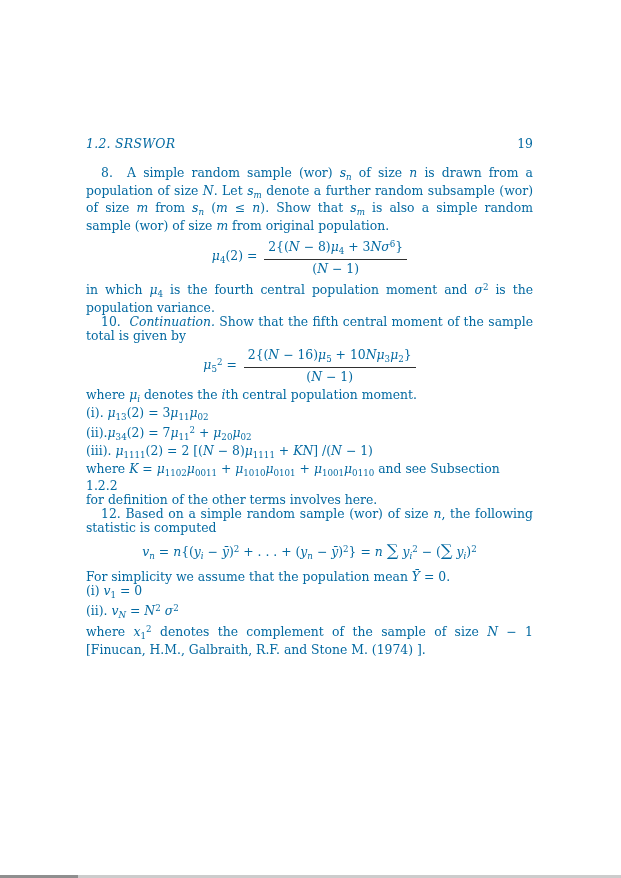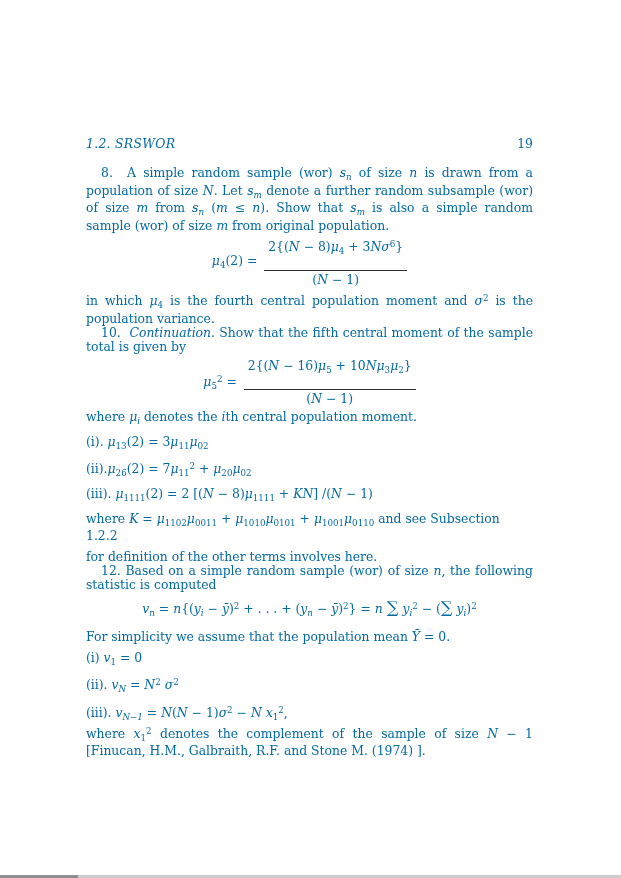--- a/index.html
+++ b/index.html
@@ -12,27 +12,27 @@
     position:absolute;left:86px;top:137px;width:447px;
     font-size:12.4px;line-height:14px;color:#2f2f2f;text-align:justify;
   }
   .running-header{
     display:flex;justify-content:space-between;align-items:baseline;
     margin-bottom:15px;text-align:left;
   }
   .running-header .sec{font-style:italic;letter-spacing:0.3px;}
   p{margin:0;padding:0;}
   .para-indent{text-indent:15px;}
-  .flush{text-align:left;margin-top:7px;}
+  .flush{text-align:left;}
   .eq{
     text-align:center;text-indent:0;margin:4px 0;
   }
   .eq-line{line-height:20px;}
   .frac{display:inline-block;vertical-align:middle;text-align:center;line-height:15px;}
-  .frac .num{display:block;border-bottom:1px solid #2f2f2f;padding:0 4px 12px 4px;}
+  .frac .num{display:block;border-bottom:1px solid #2f2f2f;padding:0 4px 1px 4px;}
   .frac .den{display:block;padding-top:1px;}
   .lhs{margin-right:3px;}
   .seg-i{font-style:italic;}
   .seg-sub{font-size:8.7px;vertical-align:-2.5px;}
   .seg-sup{font-size:8.7px;vertical-align:4.2px;}
   .seg-big{font-size:16.5px;}
   .hscrollbar{
     position:absolute;left:0;bottom:0;width:621px;height:3px;background:#cccccc;
   }
   .hscrollbar-thumb{
@@ -62,33 +62,32 @@
     <p class="para-indent"><span>10.&nbsp; </span><span class="seg-i">Continuation.</span><span> Show that the fifth central moment of the sample total is given by</span></p>
 
     <div class="eq">
       <span class="lhs"><span class="seg-i">μ</span><span class="seg-sub">5</span><span class="seg-sup">2</span><span> = </span></span><span class="frac"><span class="num"><span>2{(</span><span class="seg-i">N</span><span> − 16)</span><span class="seg-i">μ</span><span class="seg-sub">5</span><span> + 10</span><span class="seg-i">N</span><span class="seg-i">μ</span><span class="seg-sub">3</span><span class="seg-i">μ</span><span class="seg-sub">2</span><span>}</span></span><span class="den"><span>(</span><span class="seg-i">N</span><span> − 1)</span></span></span>
     </div>
 
     <p><span>where </span><span class="seg-i">μ</span><span class="seg-i seg-sub">i</span><span> denotes the </span><span class="seg-i">i</span><span>th central population moment.</span></p>
 
 
     <p class="flush"><span>(i). </span><span class="seg-i">μ</span><span class="seg-sub">13</span><span>(2) = 3</span><span class="seg-i">μ</span><span class="seg-sub">11</span><span class="seg-i">μ</span><span class="seg-sub">02</span></p>
-    <p class="flush"><span>(ii).</span><span class="seg-i">μ</span><span class="seg-sub">26</span><span>(2) = 7</span><span class="seg-i">μ</span><span class="seg-sub">11</span><span class="seg-sup">2</span><span> + </span><span class="seg-i">μ</span><span class="seg-sub">20</span><span class="seg-i">μ</span><span class="seg-sub">02</span></p>
+    <p class="flush"><span>(ii).</span><span class="seg-i">μ</span><span class="seg-sub">34</span><span>(2) = 7</span><span class="seg-i">μ</span><span class="seg-sub">11</span><span class="seg-sup">2</span><span> + </span><span class="seg-i">μ</span><span class="seg-sub">20</span><span class="seg-i">μ</span><span class="seg-sub">02</span></p>
     <p class="flush"><span>(iii). </span><span class="seg-i">μ</span><span class="seg-sub">1111</span><span>(2) = 2 [(</span><span class="seg-i">N</span><span> − 8)</span><span class="seg-i">μ</span><span class="seg-sub">1111</span><span> + </span><span class="seg-i">KN</span><span>] /(</span><span class="seg-i">N</span><span> − 1)</span></p>
     <p class="flush"><span>where </span><span class="seg-i">K</span><span> = </span><span class="seg-i">μ</span><span class="seg-sub">1102</span><span class="seg-i">μ</span><span class="seg-sub">0011</span><span> + </span><span class="seg-i">μ</span><span class="seg-sub">1010</span><span class="seg-i">μ</span><span class="seg-sub">0101</span><span> + </span><span class="seg-i">μ</span><span class="seg-sub">1001</span><span class="seg-i">μ</span><span class="seg-sub">0110</span><span> and see Subsection 1.2.2</span></p>
     <p class="flush"><span>for definition of the other terms involves here.</span></p>
 
     <p class="para-indent"><span>12. Based on a simple random sample (wor) of size </span><span class="seg-i">n</span><span>, the following statistic is computed</span></p>
 
     <div class="eq eq-line"><span class="seg-i">v</span><span class="seg-i seg-sub">n</span><span> = </span><span class="seg-i">n</span><span>{(</span><span class="seg-i">y</span><span class="seg-i seg-sub">i</span><span> − </span><span class="seg-i">ȳ</span><span>)</span><span class="seg-sup">2</span><span> + . . . + (</span><span class="seg-i">y</span><span class="seg-i seg-sub">n</span><span> − </span><span class="seg-i">ȳ</span><span>)</span><span class="seg-sup">2</span><span>} = </span><span class="seg-i">n</span><span> </span><span class="seg-big">∑</span><span> </span><span class="seg-i">y</span><span class="seg-i seg-sub">i</span><span class="seg-sup">2</span><span> − (</span><span class="seg-big">∑</span><span> </span><span class="seg-i">y</span><span class="seg-i seg-sub">i</span><span>)</span><span class="seg-sup">2</span></div>
 
     <p class="flush"><span>For simplicity we assume that the population mean </span><span class="seg-i">Ȳ</span><span> = 0.</span></p>
     <p class="flush"><span>(i) </span><span class="seg-i">v</span><span class="seg-sub">1</span><span> = 0</span></p>
     <p class="flush"><span>(ii). </span><span class="seg-i">v</span><span class="seg-i seg-sub">N</span><span> = </span><span class="seg-i">N</span><span class="seg-sup">2</span><span> </span><span class="seg-i">σ</span><span class="seg-sup">2</span></p>
-    <p class="flush"><span>(iii). </span><span class="seg-i">v</span><span class="seg-i seg-sub">N−1</span><span> = </span><span class="seg-i">N</span><span>(</span><span class="seg-i">N</span><span> − 1)</span><span class="seg-i">σ</span><span class="seg-sup">2</span><span> − </span><span class="seg-i">N x</span><span class="seg-sub">1</span><span class="seg-sup">2</span><span>,</span></p>
     <p><span>where </span><span class="seg-i">x</span><span class="seg-sub">1</span><span class="seg-sup">2</span><span> denotes the complement of the sample of size </span><span class="seg-i">N</span><span> − 1 [Finucan, H.M., Galbraith, R.F. and Stone M. (1974) ].</span></p>
 
   </div>
 
   <div class="hscrollbar" style="background: rgb(204, 204, 204);">
     <div class="hscrollbar-thumb" style="background: rgb(143, 143, 143);"></div>
   </div>
 </div>
 
 </body></html>

